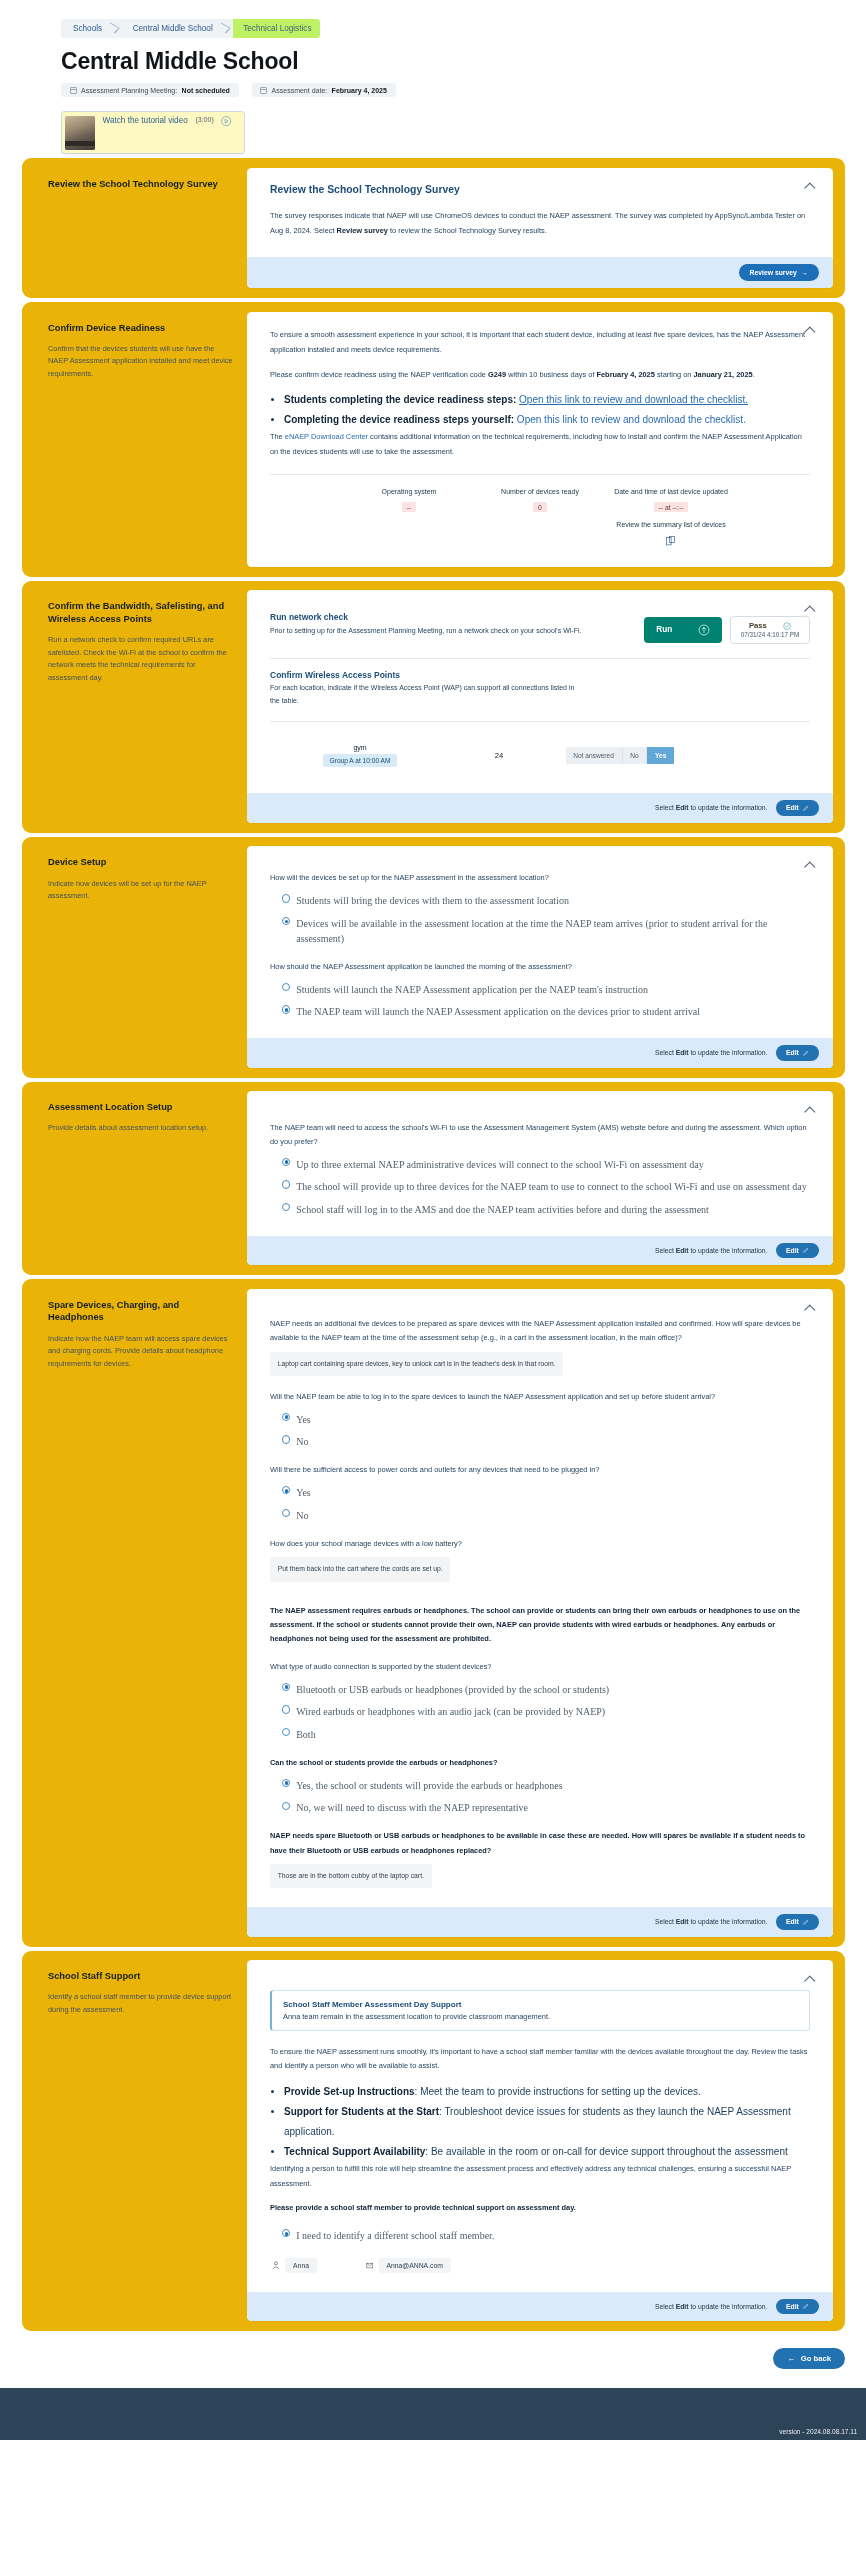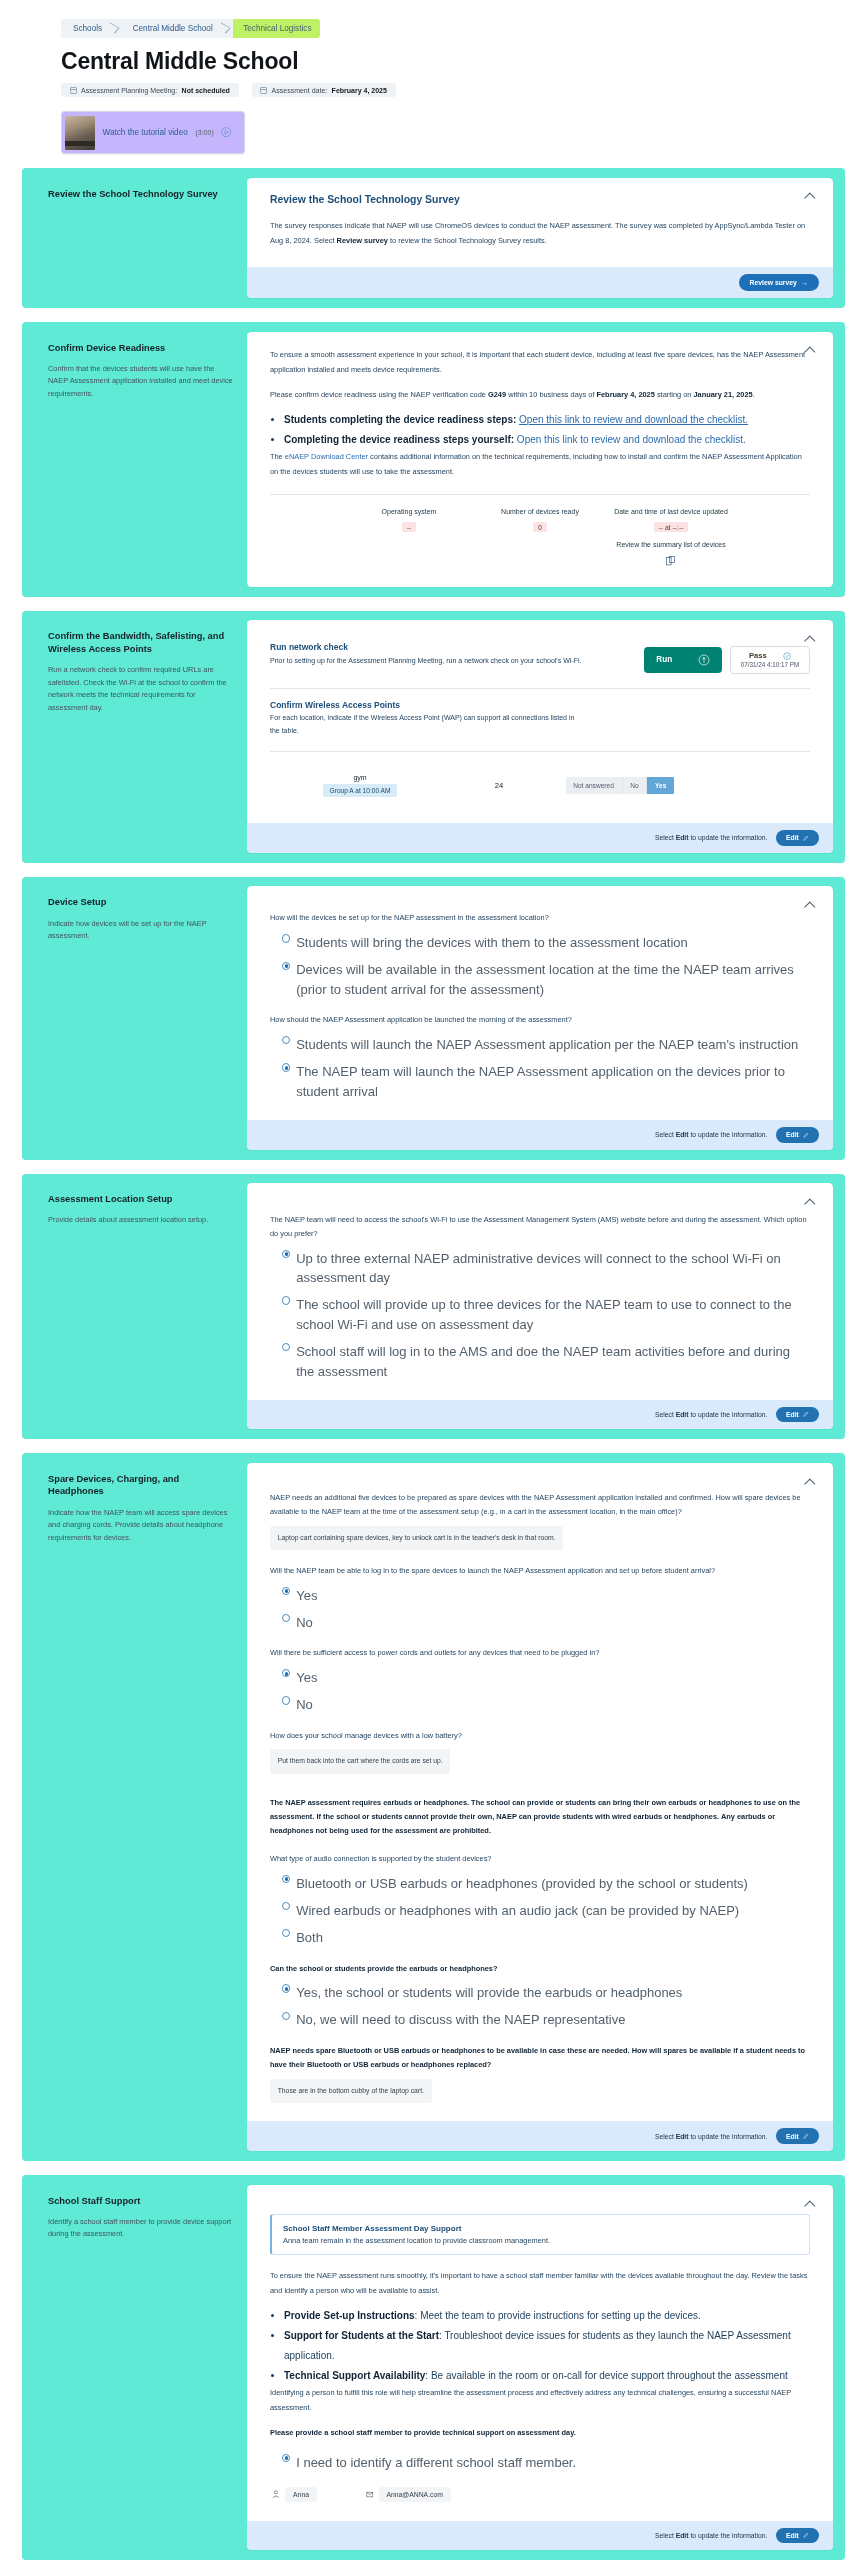--- a/index.html
+++ b/index.html
@@ -61,43 +61,43 @@
     position: relative; display: inline-block; flex: 0 0 auto;
   }
   .cal-ico::before {
     content: ""; position: absolute; left: -0.8px; right: -0.8px; top: 1.1px;
     height: 0.8px; background: #9aa7b4;
   }
 
   
   .video-wrap { margin: 14px 0 0 61px; }
   .video-chip {
-    display: inline-flex; align-items: center; gap: 7.7px;
-    border: 0.5px solid #cfd9e3; border-radius: 3.8px; background: #c4b5fd;
+    display: inline-flex; align-items: flex-start; gap: 7.7px;
+    border: 0.5px solid #cfd9e3; border-radius: 3.8px; background: #fef9c3;
     padding: 3.3px 12px 3.3px 3.3px; box-shadow: 0 0.5px 1.1px rgba(0,0,0,.05);
   }
   .video-thumb {
     width: 29.5px; height: 34px; border-radius: 1.6px;
     background:
       linear-gradient(160deg,#c9b79e 0%, #9d8a74 35%, #6c6054 60%, #3e3a35 100%);
     position: relative; overflow: hidden; flex: 0 0 auto;
   }
   .video-thumb::after {
     content:""; position:absolute; left:0; bottom:3.3px; width:100%; height:5.5px;
     background: #2e2b27;
   }
   .video-label { font-size: 8.2px; color: #2c5f8e; }
   .video-dur { font-size: 7px; color: #55646f; }
   .play-ico { width: 10.4px; height: 10.4px; flex: 0 0 auto; }
 
   
   .section {
-    margin: 14px 22px 0 22px;
-    background: #5eead4;
-    border-radius: 4px;
+    margin: 4px 22px 0 22px;
+    background: #eab308;
+    border-radius: 9px;
     display: flex;
     padding: 9.8px 12px 9.8px 12px;
     gap: 0;
   }
   .sec-left { width: 213px; flex: 0 0 213px; padding: 9.8px 13px 9.8px 14px; }
   .sec-left h2 { font-size: 9.3px; font-weight: 700; color: #16202a; line-height: 1.35; }
   .sec-left p { margin-top: 8.7px; font-size: 7.4px; color: #44525f; line-height: 1.7; }
 
   .sec-right {
     flex: 1 1 auto;
@@ -211,21 +211,21 @@
   .opt { display: flex; align-items: flex-start; gap: 6px; margin-top: 7.7px; padding-left: 12px; }
   .radio {
     width: 8.2px; height: 8.2px; border-radius: 50%;
     border: 0.9px solid #4a90c4; background: #fff;
     flex: 0 0 auto; margin-top: 1.1px; position: relative; cursor: pointer;
   }
   .radio.sel::after {
     content:""; position:absolute; left:1.6px; top:1.6px; width:3.8px; height:3.8px;
     border-radius:50%; background:#1f6fb2;
   }
-  .opt-lbl { font-size: 13px; color: #53606c; line-height: 1.5; }
+  .opt-lbl { font-size: 10px; color: #53606c; line-height: 1.5; font-family: Liberation Serif, serif; }
 
   .answer-box {
     margin-top: 6.6px; background: #f2f4f6; border-radius: 2.7px;
     padding: 6px 7.7px; font-size: 6.8px; color: #33424f; line-height: 1.8;
     display: inline-block; max-width: 306px;
   }
 
   
   .callout {
     border: 0.5px solid #cfe2f3; border-left: 2.7px solid #74b3e0;

